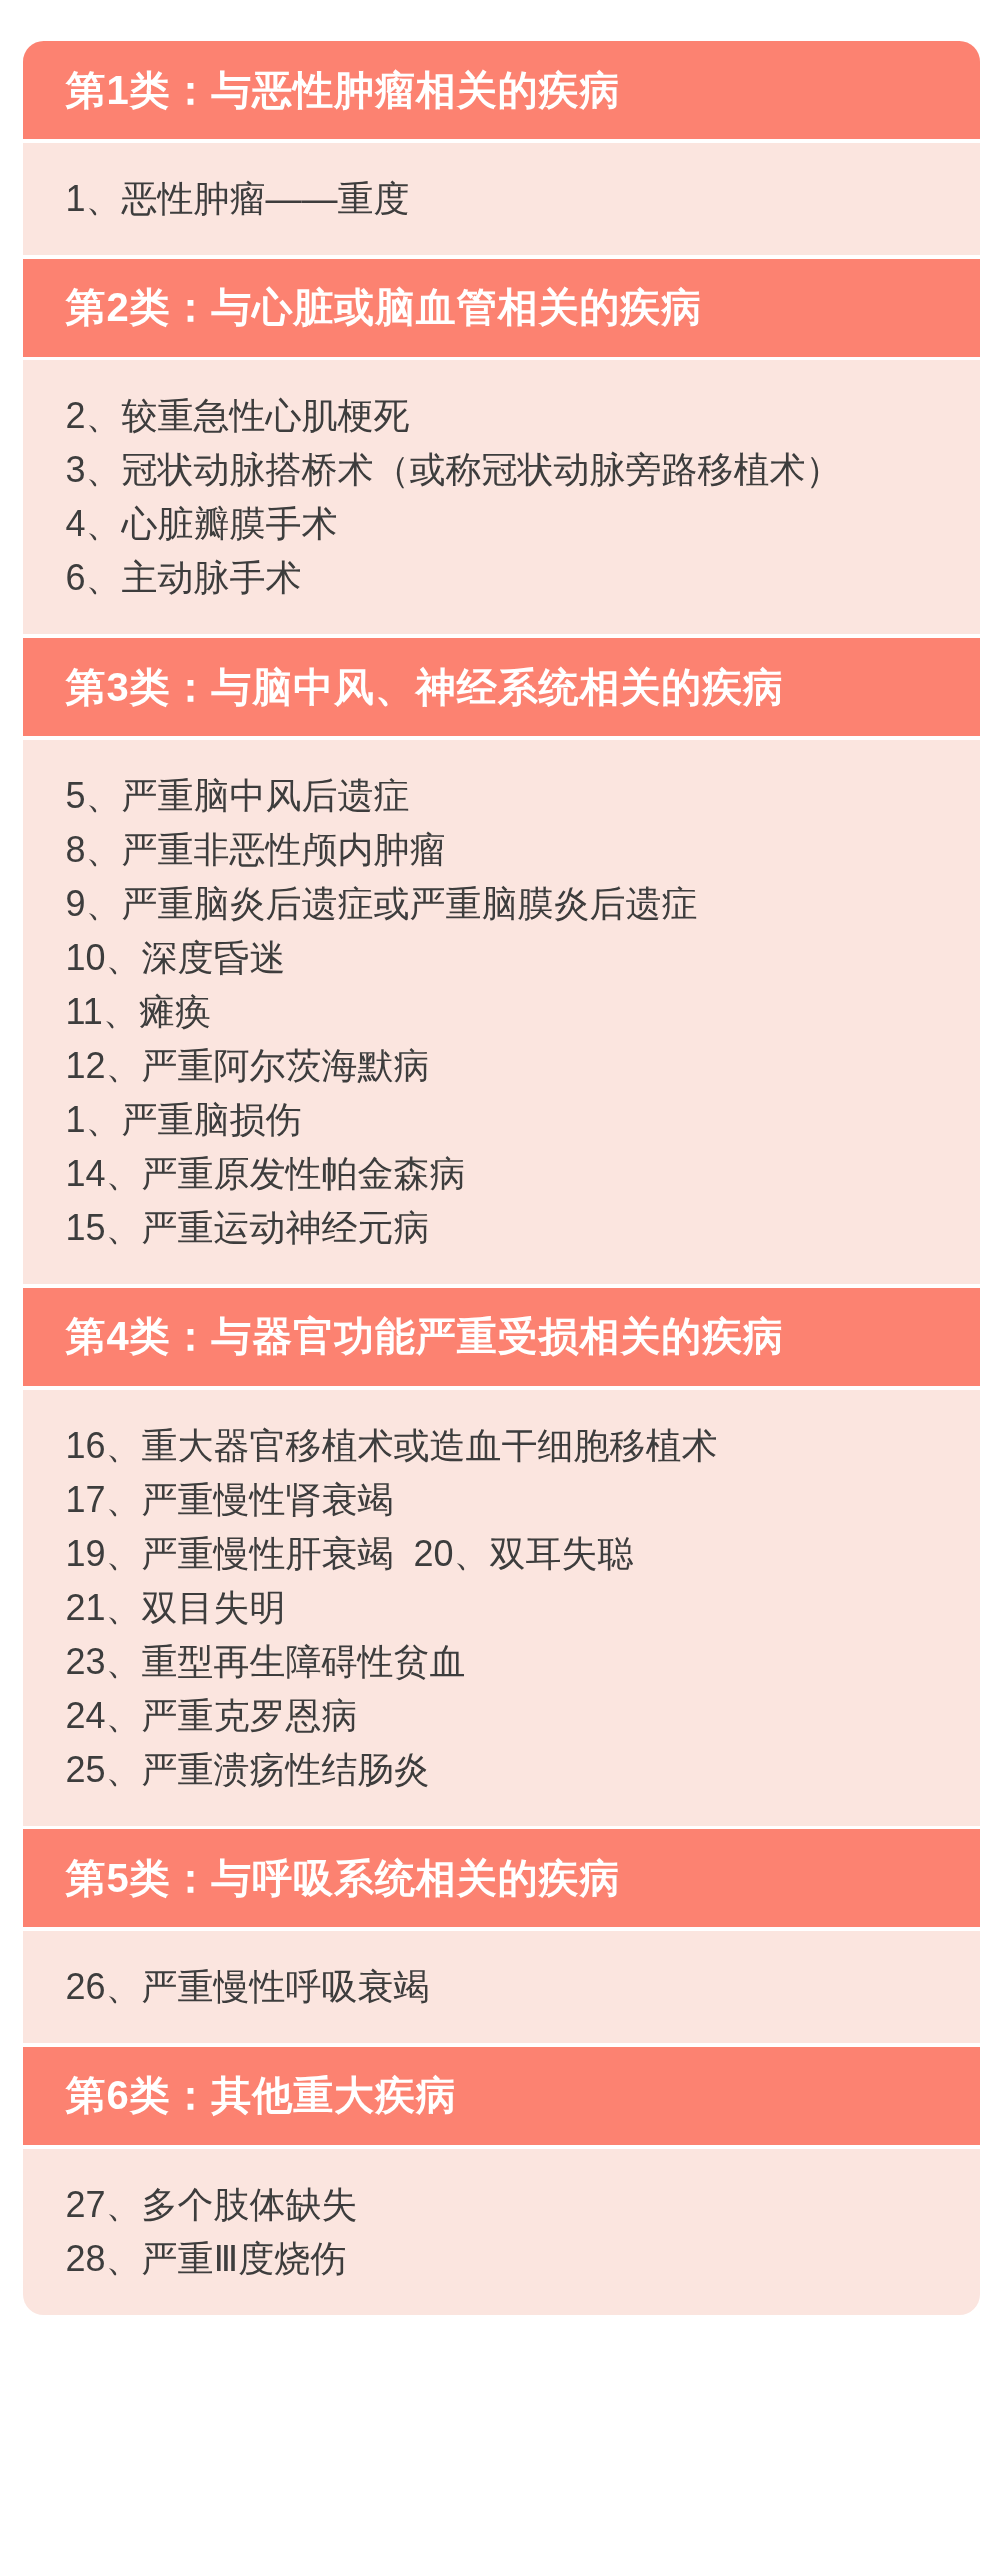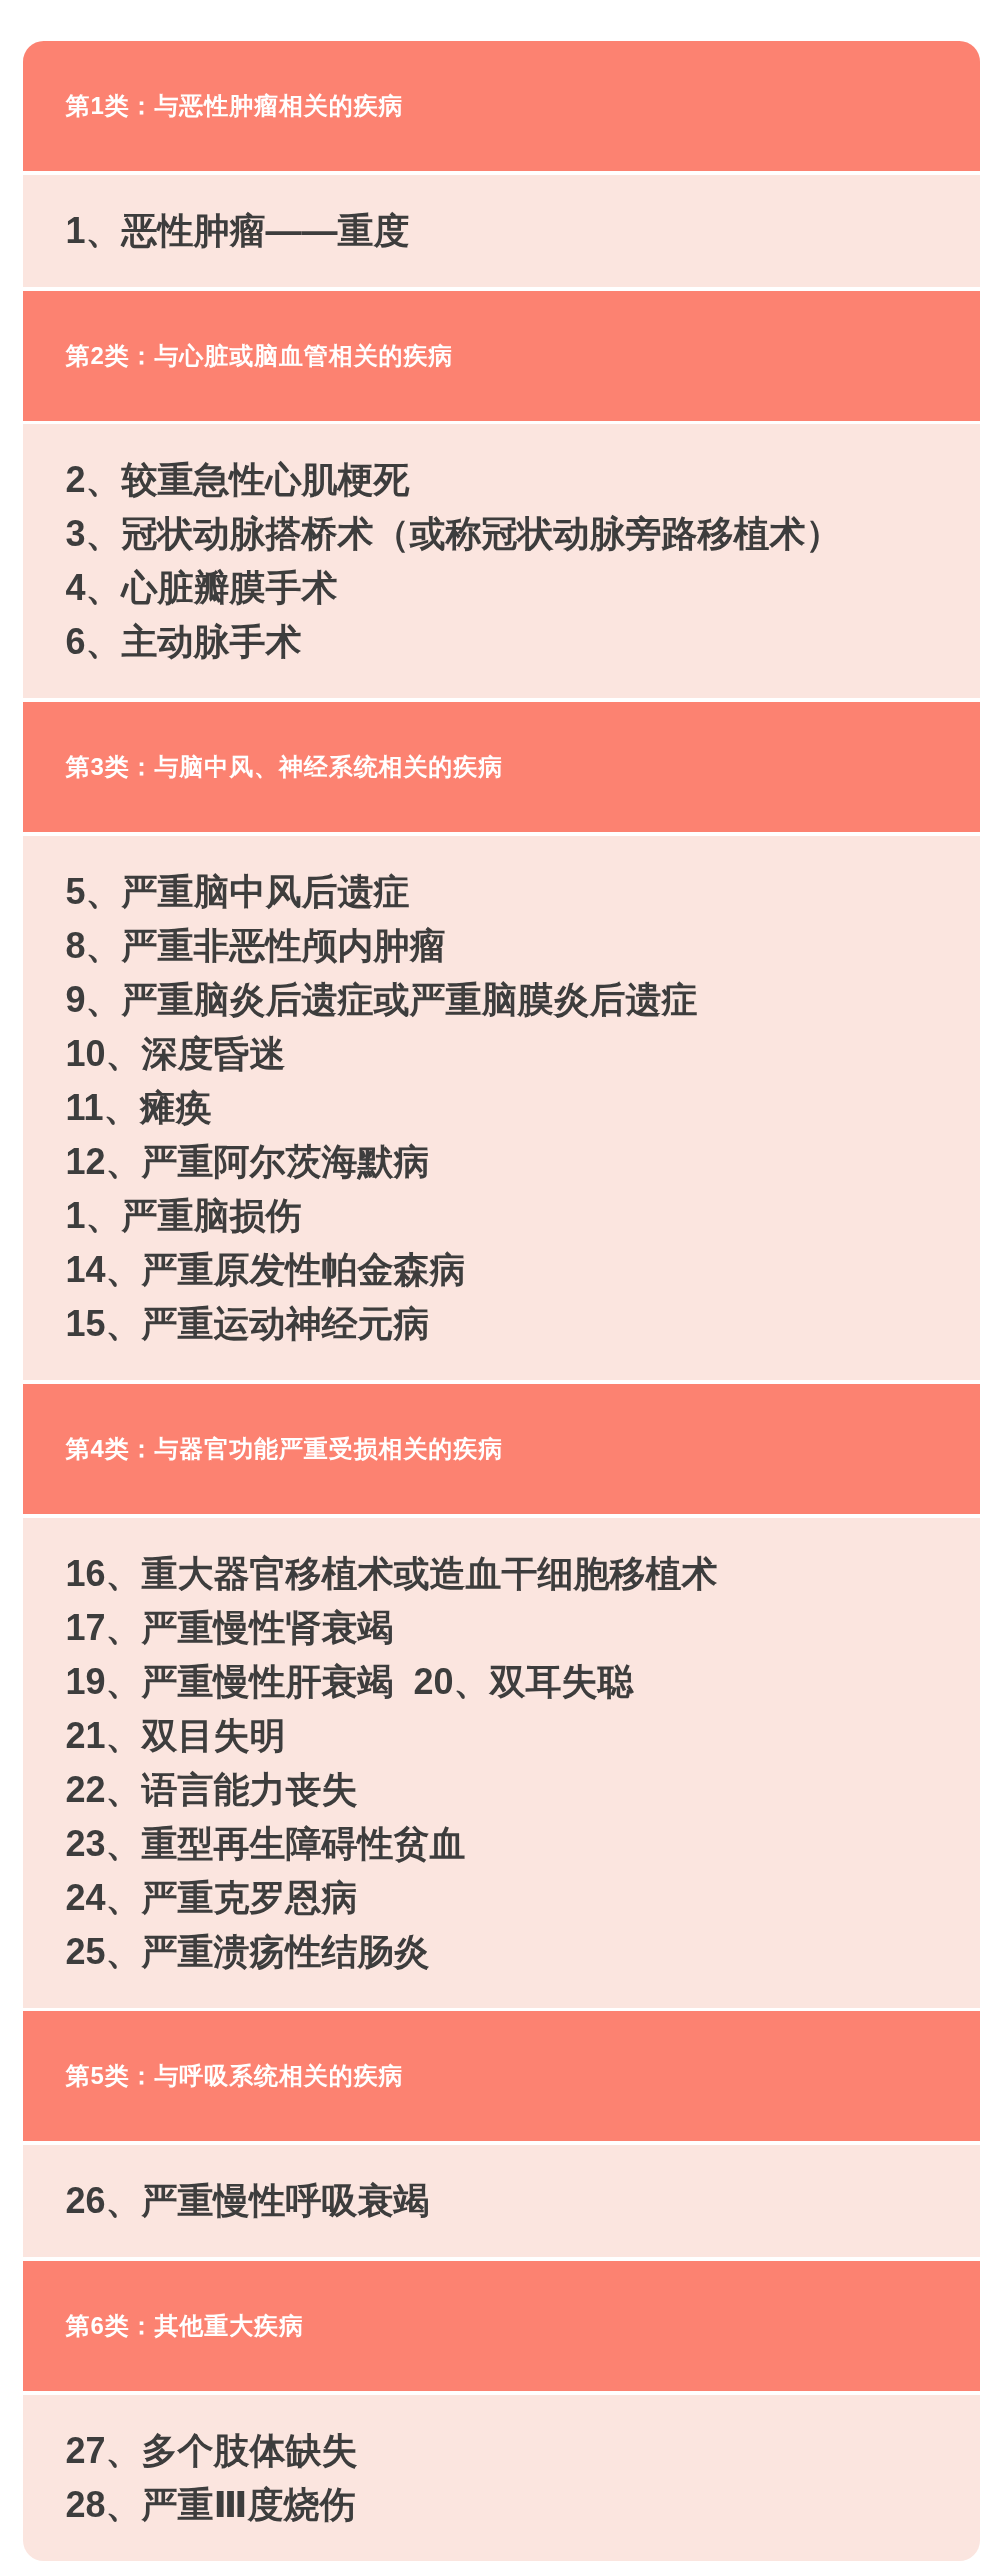--- a/index.html
+++ b/index.html
@@ -11,35 +11,34 @@
     width: 995px;
     font-family: "Liberation Sans", "DejaVu Sans", sans-serif;
     -webkit-font-smoothing: antialiased;
   }
   .card {
     margin: 41px 15px 23.5px 22.5px;
   }
   .section-header {
     background: var(--header-bg, #fc8271);
     color: var(--header-text, #ffffff);
-    height: 130px;
+    height: 98px;
     display: flex;
     align-items: center;
     padding: 0 43px;
-    font-size: 24px;
+    font-size: 40px;
     font-weight: bold;
     letter-spacing: 0.9px;
     margin-bottom: 3.8px;
     box-sizing: border-box;
   }
   .section-body {
     background: var(--content-bg, #fbe5df);
     padding: 29px 43px;
     margin-bottom: 3.8px;
-    font-weight: bold;
   }
   .section:first-child .section-header {
     border-radius: 20.7px 20.7px 0 0;
   }
   .section:last-child .section-body {
     border-radius: 0 0 20.7px 20.7px;
     margin-bottom: 12px;
   }
   .list-item {
     font-size: 36px;
@@ -89,21 +88,20 @@
     </div>
     <div class="section">
       <div class="section-header">
         <span>第4类：与器官功能严重受损相关的疾病</span>
       </div>
       <div class="section-body">
         <div class="list-item">16、重大器官移植术或造血干细胞移植术</div>
         <div class="list-item">17、严重慢性肾衰竭</div>
         <div class="list-item">19、严重慢性肝衰竭  20、双耳失聪</div>
         <div class="list-item">21、双目失明</div>
-        <div class="list-item">22、语言能力丧失</div>
         <div class="list-item">23、重型再生障碍性贫血</div>
         <div class="list-item">24、严重克罗恩病</div>
         <div class="list-item">25、严重溃疡性结肠炎</div>
       </div>
     </div>
     <div class="section">
       <div class="section-header">
         <span>第5类：与呼吸系统相关的疾病</span>
       </div>
       <div class="section-body">

